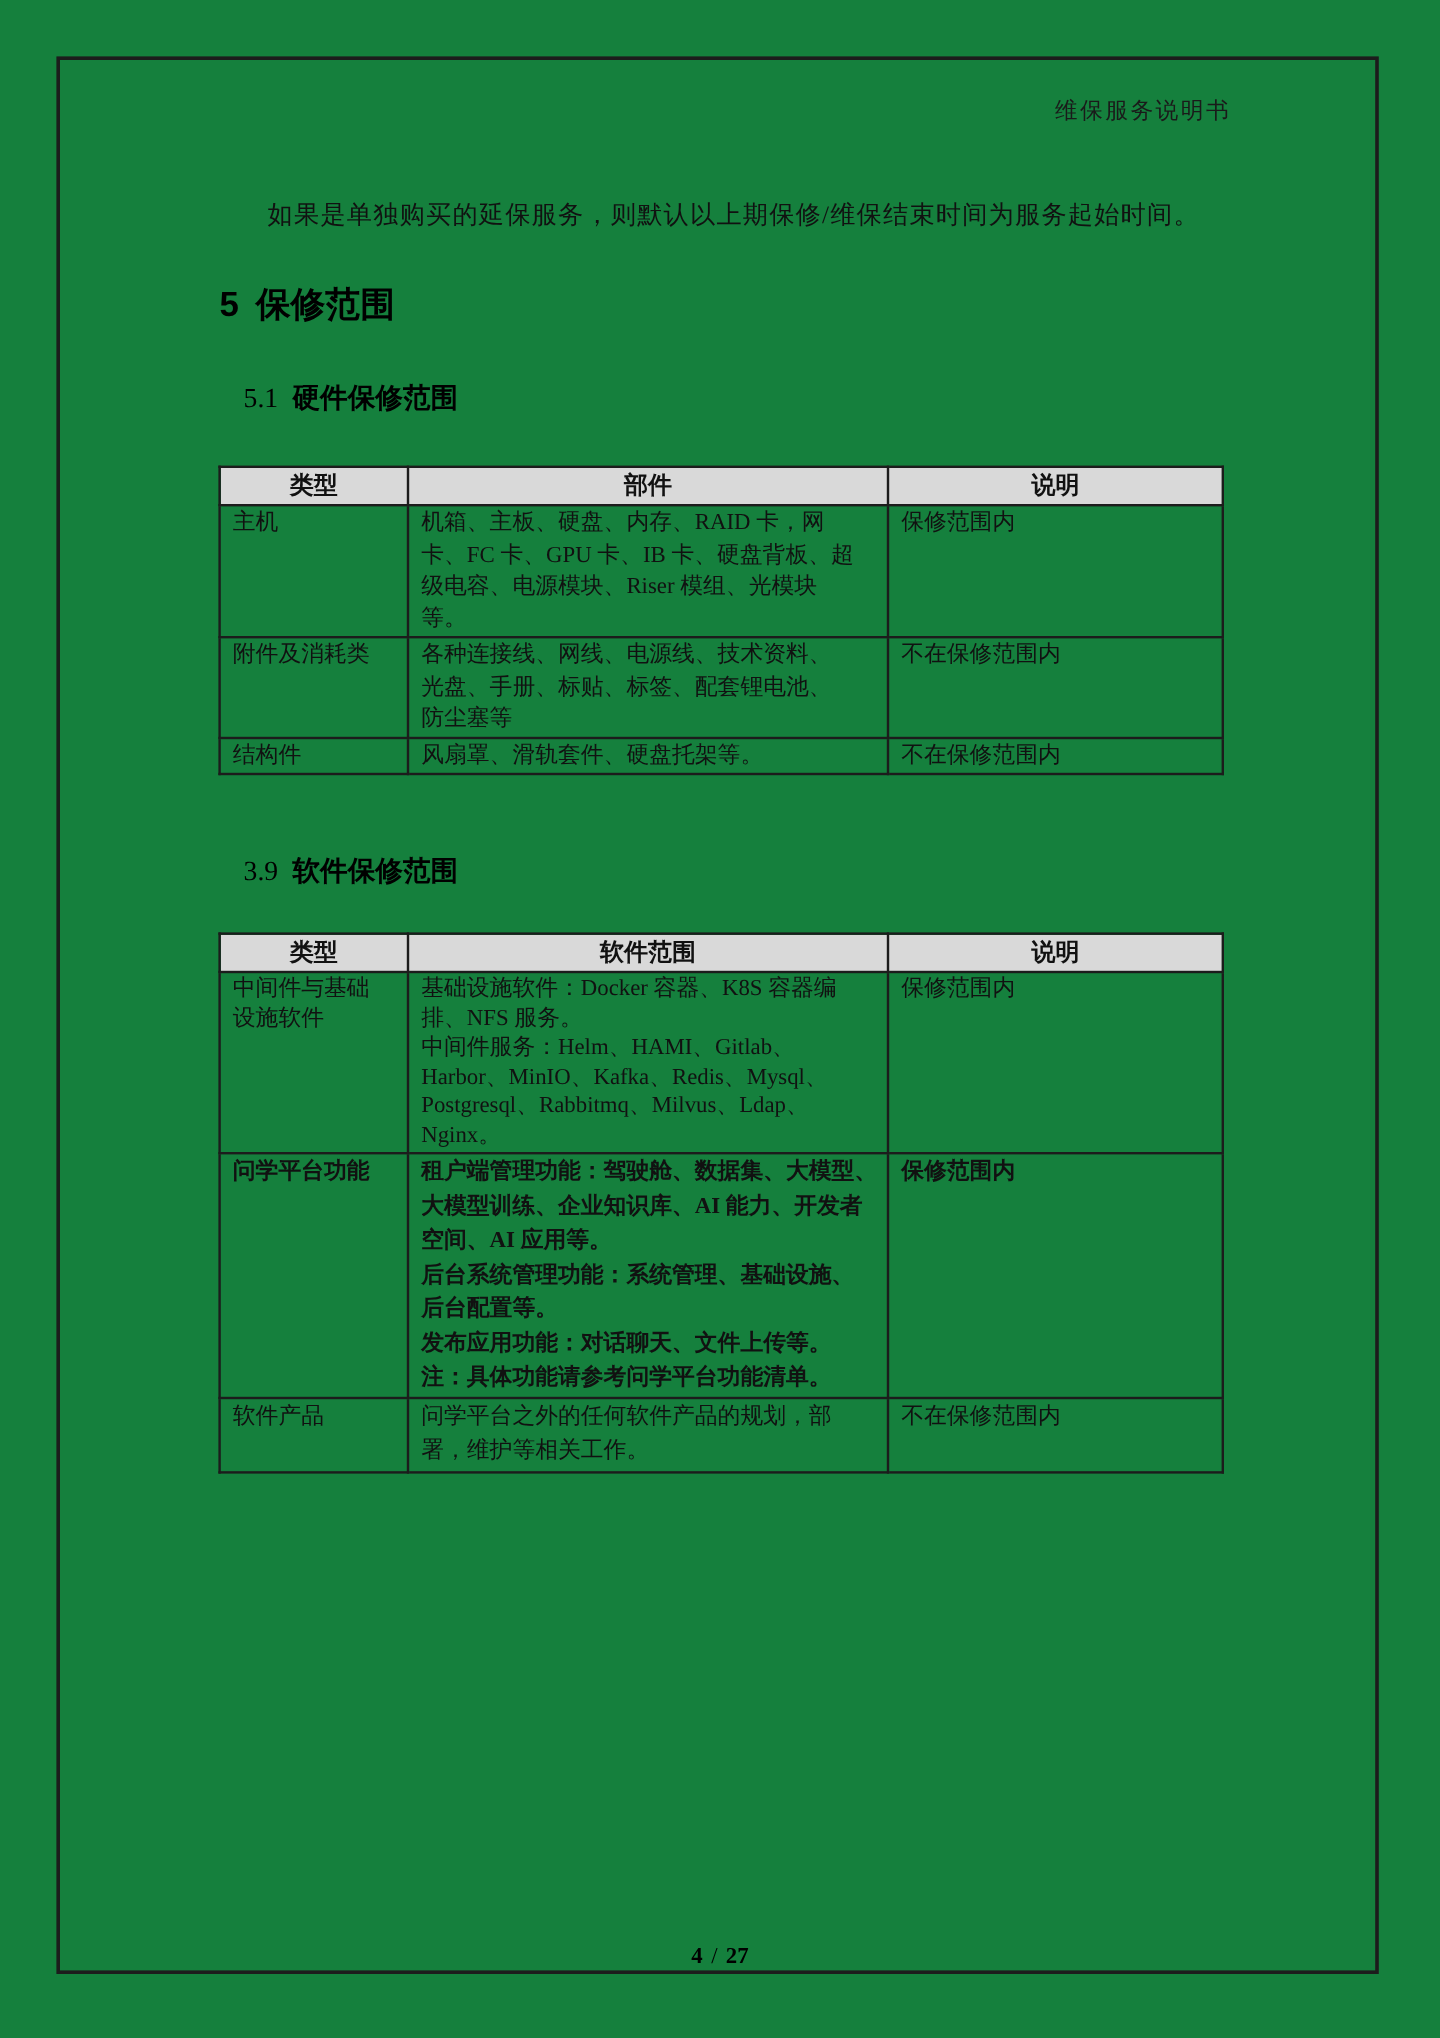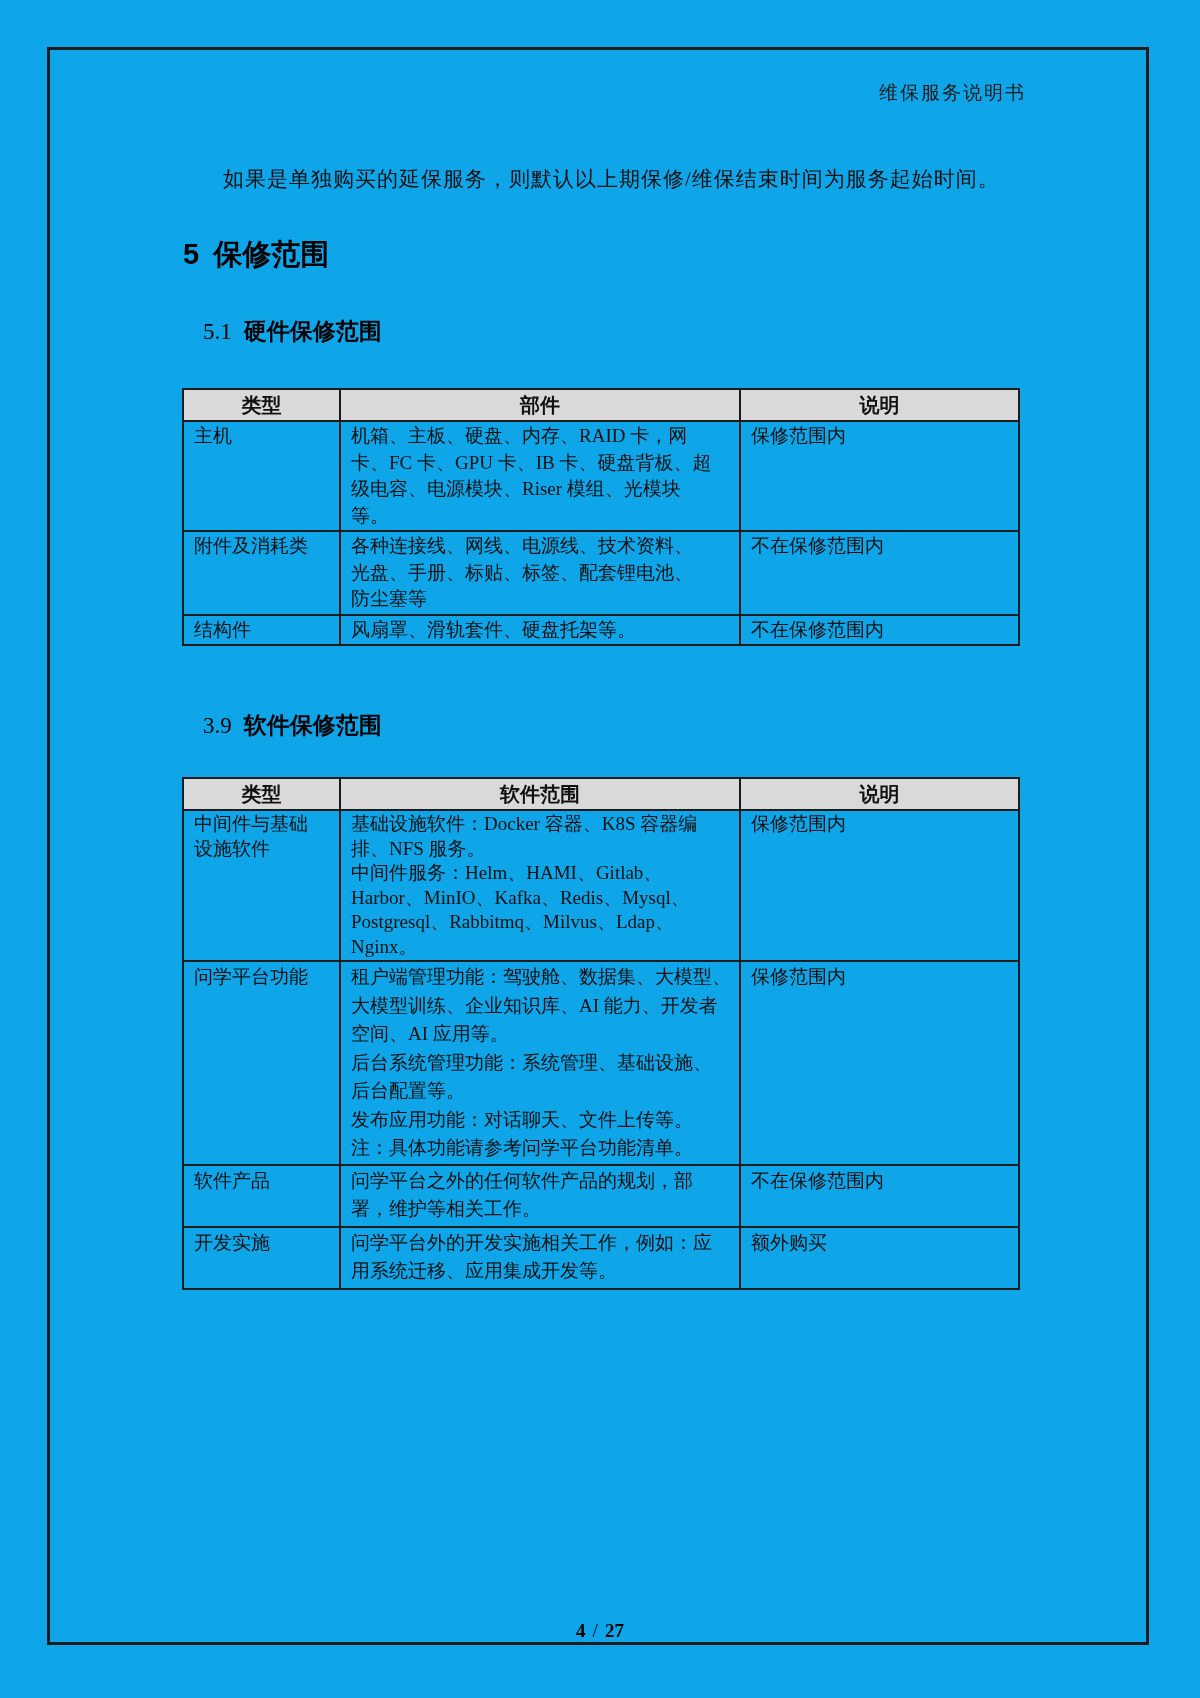--- a/index.html
+++ b/index.html
@@ -1,19 +1,19 @@
 <!DOCTYPE html>
 <html><head>
 <meta charset="utf-8">
 <style>
   html,body{margin:0;padding:0;background:#ffffff;}
   .page{
     position:relative;
     width:1200px;height:1698px;
-    background:#0ea5e9;
+    background:#15803d;
     font-family:"Liberation Serif","DejaVu Serif",serif;
     color:#111111;
     overflow:hidden;
   }
   .frame{
     position:absolute;
     left:47px;top:47px;
     width:1102px;height:1598px;
     border:3px solid #1c1c1c;
     box-sizing:border-box;
@@ -91,21 +91,21 @@
   }
   table.doc td{white-space:pre;}
   tr.lh26 td{line-height:26.5px;font-family:Liberation Serif, serif;}
   tr.lh24 td{line-height:24.5px;}
   tr.lh28 td{line-height:28.5px;}
   tr.hw-r1{height:106px;}
   tr.hw-r2{height:80px;}
   tr.hw-r3{height:28px;}
   tr.sw-r1{height:147px;}
   tr.sw-r2{height:98px;}
-  tr.sw-r3{height:200px;}
+  tr.sw-r3{height:200px;font-weight:bold;}
   tr.sw-r4{height:62px;}
   tr.sw-r5{height:62px;}
 
   .footer{
     position:absolute;
     left:0;top:1584px;width:1200px;
     text-align:center;
     font-size:19px;
     font-weight:700;
     color:#000000;
@@ -203,25 +203,19 @@
 发布应用功能：对话聊天、文件上传等。
 注：具体功能请参考问学平台功能清单。</td>
       <td>保修范围内</td>
     </tr>
     <tr class="lh28 sw-r4">
       <td>软件产品</td>
       <td>问学平台之外的任何软件产品的规划，部
 署，维护等相关工作。</td>
       <td>不在保修范围内</td>
     </tr>
-    <tr class="lh28 sw-r5">
-      <td>开发实施</td>
-      <td>问学平台外的开发实施相关工作，例如：应
-用系统迁移、应用集成开发等。</td>
-      <td>额外购买</td>
-    </tr>
   </tbody>
     </table>
 
   <div class="footer">
     <span>4</span><span class="sep">/</span><span>27</span>
   </div>
 </div>
 
 </body></html>

